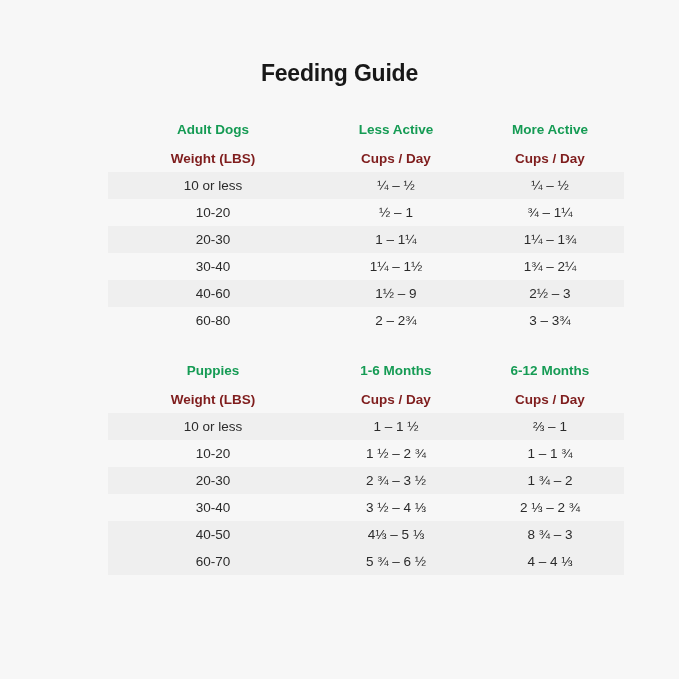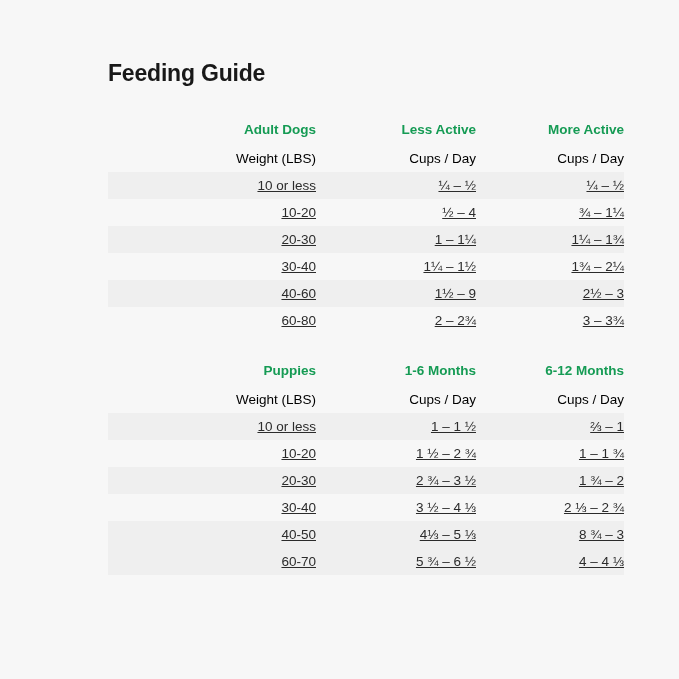--- a/index.html
+++ b/index.html
@@ -20,57 +20,57 @@
     height: 679px;
     box-sizing: border-box;
     padding: 46px 108px 0 108px;
   }
   .title {
     font-size: 23px;
     font-weight: bold;
     letter-spacing: -0.2px;
     color: #181818;
     margin: 14px 0 26px 0;
+    text-align: center;
   }
   table.guide {
     width: 456px;
     border-collapse: collapse;
     table-layout: fixed;
   }
   table.guide col.c0 { width: 208px; }
   table.guide col.c1 { width: 160px; }
   table.guide col.c2 { width: 148px; }
 
   table.guide td, table.guide th {
-    text-align: right;
+    text-align: center;
     padding: 0;
     vertical-align: middle;
   }
   tr.section-head td {
     color: #159b54;
     font-weight: bold;
     font-size: 13.5px;
     height: 28px;
     padding-top: 2px;
     padding-bottom: 2px;
     background: transparent;
   }
   tr.col-head td {
-    font-weight: normal;
+    font-weight: bold;
     font-size: 13.5px;
-    color: #000000;
+    color: #7f1d1d;
     height: 27px;
     background: transparent;
   }
   tr.data td {
     font-size: 13.5px;
     color: #2b2b2b;
     height: 27px;
     padding-top: 0;
-    text-decoration: underline;
   }
   tr.data.alt td {
     background: #efefef;
   }
   tr.data td:first-child,
   tr.col-head td:first-child,
   tr.section-head td:first-child {
     padding-left: 2px;
   }
   .tbl-gap {
@@ -101,21 +101,21 @@
         <td>Cups / Day</td>
         <td>Cups / Day</td>
       </tr>
       <tr class="data alt">
         <td>10 or less</td>
         <td>¼ – ½</td>
         <td>¼ – ½</td>
       </tr>
       <tr class="data">
         <td>10-20</td>
-        <td>½ – 4</td>
+        <td>½ – 1</td>
         <td>¾ – 1¼</td>
       </tr>
       <tr class="data alt">
         <td>20-30</td>
         <td>1 – 1¼</td>
         <td>1¼ – 1¾</td>
       </tr>
       <tr class="data">
         <td>30-40</td>
         <td>1¼ – 1½</td>

